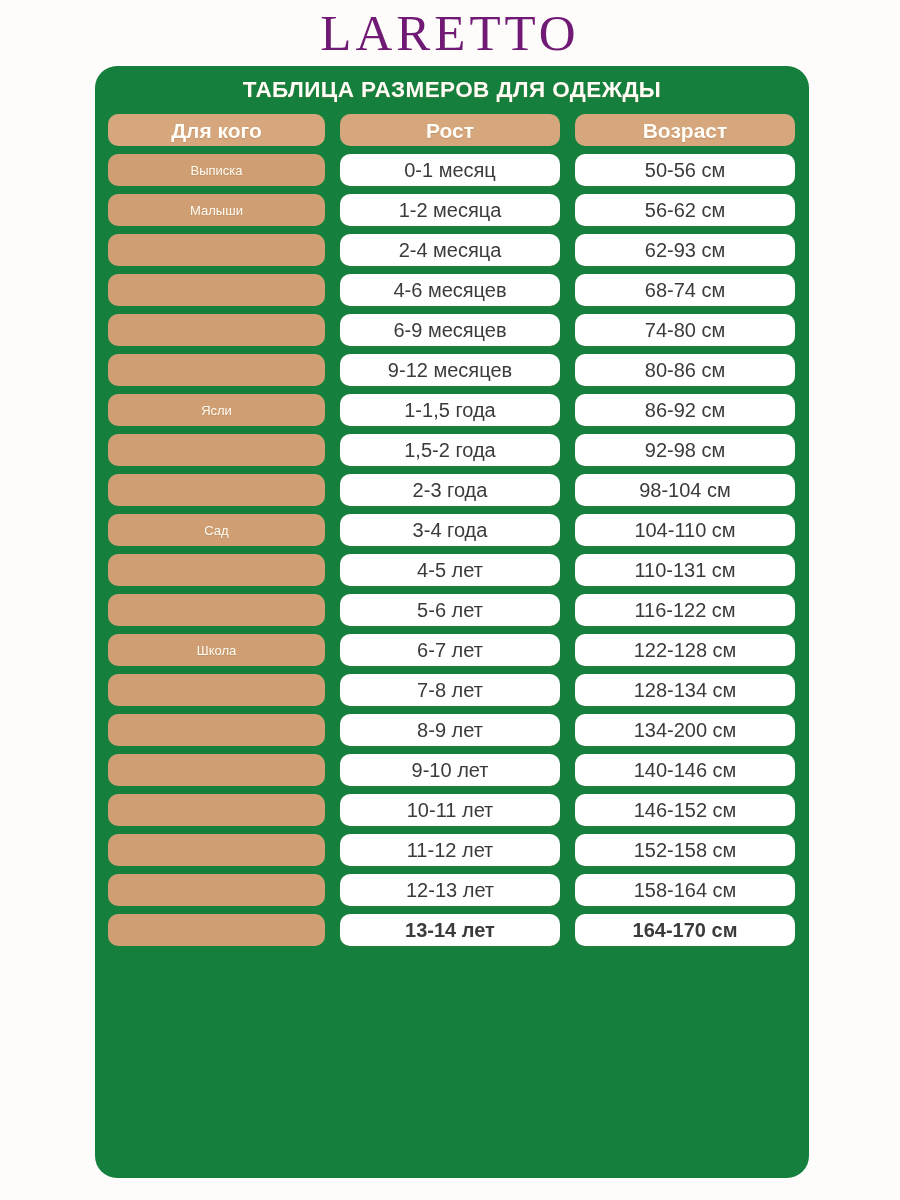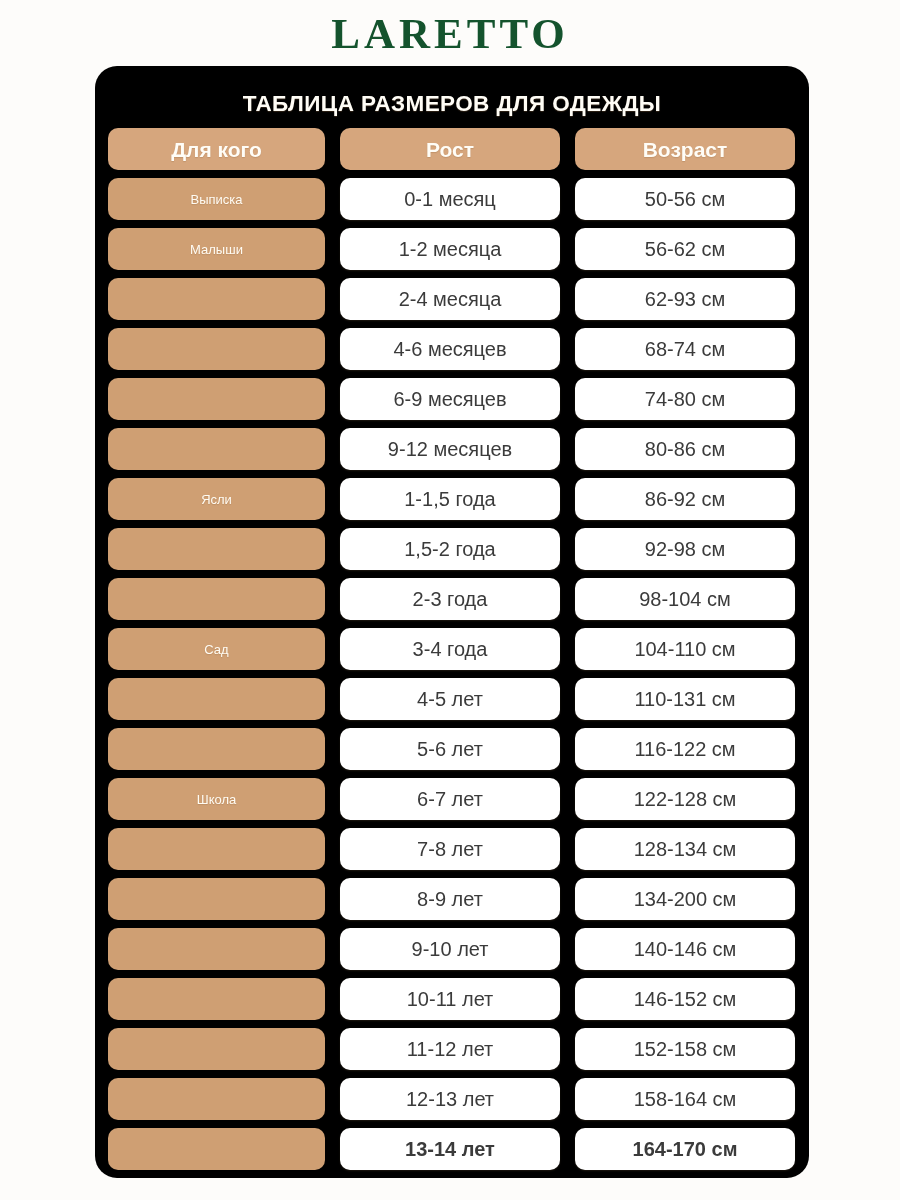--- a/index.html
+++ b/index.html
@@ -25,59 +25,59 @@
     position:absolute;
     top:0; left:0;
     width:900px;
     height:66px;
     display:flex;
     align-items:center;
     justify-content:center;
   }
   .brand {
     font-family:"Liberation Serif", "DejaVu Serif", serif;
-    font-size:43px;
+    font-size:51px;
     letter-spacing:4px;
-    color:#14532d;
+    color:#701a75;
     line-height:1;
-    font-weight:700;
+    font-weight:400;
     white-space:nowrap;
   }
 
   
   .panel {
     position:absolute;
     left:95px;
     top:66px;
     width:714px;
     height:1112px;
-    background:#000000;
+    background:#15803d;
     border-radius:22px;
-    padding:20px 13px 14px 13px;
+    padding:6px 13px 14px 13px;
   }
 
   .table-title {
     height:36px;
     display:flex;
     align-items:center;
     justify-content:center;
     color:#FFFDF6;
     font-size:22.5px;
     font-weight:bold;
     letter-spacing:0.4px;
     text-shadow:0 1px 1px rgba(150,110,70,.30);
     white-space:nowrap;
   }
 
   
   .rows { margin-top:6px; }
 
   .row {
     display:flex;
-    height:42px;
+    height:32px;
     margin-bottom:8px;
   }
   .row:last-child { margin-bottom:4px;font-weight:bold; }
 
   .cell {
     display:flex;
     align-items:center;
     justify-content:center;
     border-radius:10px;
     font-size:20px;

